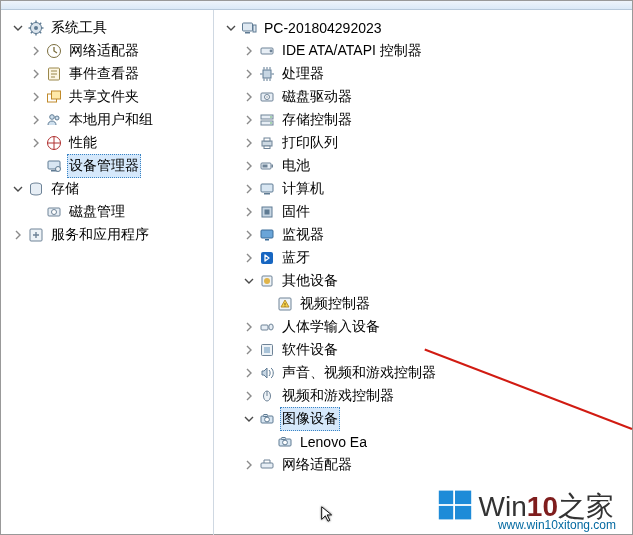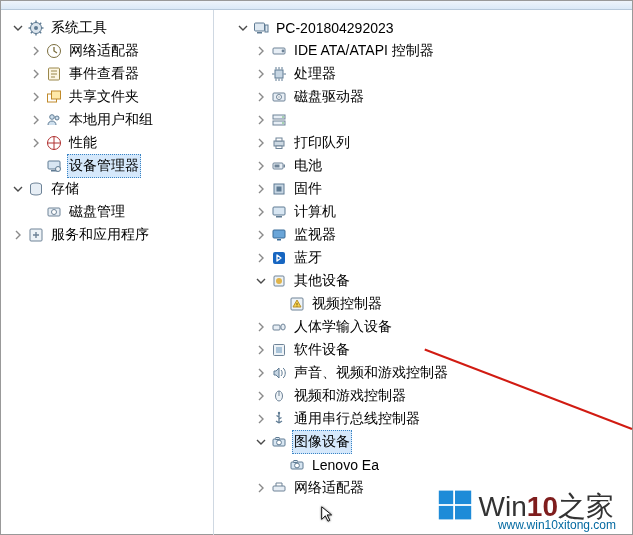--- a/index.html
+++ b/index.html
@@ -1,18 +1,18 @@
 <!DOCTYPE html>
 <html><head>
 <meta charset="utf-8">
 <style>
   html,body{margin:0;padding:0;width:633px;height:535px;overflow:hidden;font-family:"Microsoft YaHei","Segoe UI",Tahoma,sans-serif;font-size:14px;color:#000;background:#fff;}
   .window{width:633px;height:535px;border:1px solid #999;box-sizing:border-box;position:relative;background:#fff;}
   .titlebar{height:8px;background:linear-gradient(#eef4fb,#dbe9f7);border-bottom:1px solid #b7c9db;}
-  .body{display:flex;height:calc(100% - 8px);gap:12px;}
+  .body{display:flex;height:calc(100% - 8px);}
   .pane{overflow:hidden;}
   .left{width:212px;border-right:1px solid #cfd8e2;padding-top:6px;}
   .right{flex:1;padding-top:6px;}
   .node{display:flex;align-items:center;height:23px;white-space:nowrap;cursor:default;}
   .node .sp{display:inline-block;}
   .chev{width:14px;height:14px;display:inline-flex;align-items:center;justify-content:center;margin-right:2px;visibility:hidden;}
   .chev.vis{visibility:visible;}
   .chev svg{width:10px;height:10px;}
   .ico{width:18px;height:18px;display:inline-flex;align-items:center;justify-content:center;margin-right:4px;}
   .ico svg{width:16px;height:16px;}
@@ -272,20 +272,21 @@
             </svg>
           </span>
           <span class="ico">
             <svg viewBox="0 0 16 16">
               <rect x="2" y="3" width="12" height="4" fill="#e7eef5" stroke="#6e8397"></rect>
               <rect x="2" y="9" width="12" height="4" fill="#e7eef5" stroke="#6e8397"></rect>
               <circle cx="12" cy="5" r=".8" fill="#55b357"></circle>
               <circle cx="12" cy="11" r=".8" fill="#55b357"></circle>
             </svg>
           </span>
+          <span class="lbl">存储控制器</span>
         </div>
         <div class="node">
           <span class="sp" style="width: 28px;"></span>
           <span class="chev vis">
             <svg viewBox="0 0 10 10">
               <path d="M3 1 L7 5 L3 9" fill="none" stroke="#8a8a8a" stroke-width="1.4"></path>
             </svg>
           </span>
           <span class="ico">
             <svg viewBox="0 0 16 16">
@@ -314,40 +315,40 @@
         </div>
         <div class="node">
           <span class="sp" style="width: 28px;"></span>
           <span class="chev vis">
             <svg viewBox="0 0 10 10">
               <path d="M3 1 L7 5 L3 9" fill="none" stroke="#8a8a8a" stroke-width="1.4"></path>
             </svg>
           </span>
           <span class="ico">
             <svg viewBox="0 0 16 16">
+              <rect x="2" y="3" width="12" height="8" rx="1" fill="#d8e6f2" stroke="#5f7b93"></rect>
+              <rect x="5" y="12" width="6" height="1.5" fill="#5f7b93"></rect>
+            </svg>
+          </span>
+          <span class="lbl">计算机</span>
+        </div>
+        <div class="node">
+          <span class="sp" style="width: 28px;"></span>
+          <span class="chev vis">
+            <svg viewBox="0 0 10 10">
+              <path d="M3 1 L7 5 L3 9" fill="none" stroke="#8a8a8a" stroke-width="1.4"></path>
+            </svg>
+          </span>
+          <span class="ico">
+            <svg viewBox="0 0 16 16">
               <rect x="3" y="3" width="10" height="10" fill="#c7d6e3" stroke="#5f7b93"></rect>
               <rect x="5.5" y="5.5" width="5" height="5" fill="#5f7b93"></rect>
             </svg>
           </span>
           <span class="lbl">固件</span>
-        </div>
-        <div class="node">
-          <span class="sp" style="width: 28px;"></span>
-          <span class="chev vis">
-            <svg viewBox="0 0 10 10">
-              <path d="M3 1 L7 5 L3 9" fill="none" stroke="#8a8a8a" stroke-width="1.4"></path>
-            </svg>
-          </span>
-          <span class="ico">
-            <svg viewBox="0 0 16 16">
-              <rect x="2" y="3" width="12" height="8" rx="1" fill="#d8e6f2" stroke="#5f7b93"></rect>
-              <rect x="5" y="12" width="6" height="1.5" fill="#5f7b93"></rect>
-            </svg>
-          </span>
-          <span class="lbl">计算机</span>
         </div>
         <div class="node">
           <span class="sp" style="width: 28px;"></span>
           <span class="chev vis">
             <svg viewBox="0 0 10 10">
               <path d="M3 1 L7 5 L3 9" fill="none" stroke="#8a8a8a" stroke-width="1.4"></path>
             </svg>
           </span>
           <span class="ico">
             <svg viewBox="0 0 16 16">
@@ -452,35 +453,20 @@
               <path d="M3 1 L7 5 L3 9" fill="none" stroke="#8a8a8a" stroke-width="1.4"></path>
             </svg>
           </span>
           <span class="ico">
             <svg viewBox="0 0 16 16">
               <ellipse cx="8" cy="8" rx="3.5" ry="5" fill="#eef3f7" stroke="#6e8397"></ellipse>
               <line x1="8" y1="3" x2="8" y2="8" stroke="#6e8397"></line>
             </svg>
           </span>
           <span class="lbl">视频和游戏控制器</span>
-        </div>
-        <div class="node">
-          <span class="sp" style="width: 28px;"></span>
-          <span class="chev vis">
-            <svg viewBox="0 0 10 10">
-              <path d="M3 1 L7 5 L3 9" fill="none" stroke="#8a8a8a" stroke-width="1.4"></path>
-            </svg>
-          </span>
-          <span class="ico">
-            <svg viewBox="0 0 16 16">
-              <path d="M8 2v10M8 12l-3-2M8 12l3-2M8 6l-2.5-1.5M8 8l2.5-1.5" stroke="#5f7b93" stroke-width="1.3" fill="none"></path>
-              <circle cx="8" cy="2" r="1.2" fill="#5f7b93"></circle>
-            </svg>
-          </span>
-          <span class="lbl">通用串行总线控制器</span>
         </div>
         <div class="node sel">
           <span class="sp" style="width: 28px;"></span>
           <span class="chev vis">
             <svg viewBox="0 0 10 10">
               <path d="M1 3 L5 7 L9 3" fill="none" stroke="#4a4a4a" stroke-width="1.4"></path>
             </svg>
           </span>
           <span class="ico">
             <svg viewBox="0 0 16 16">

